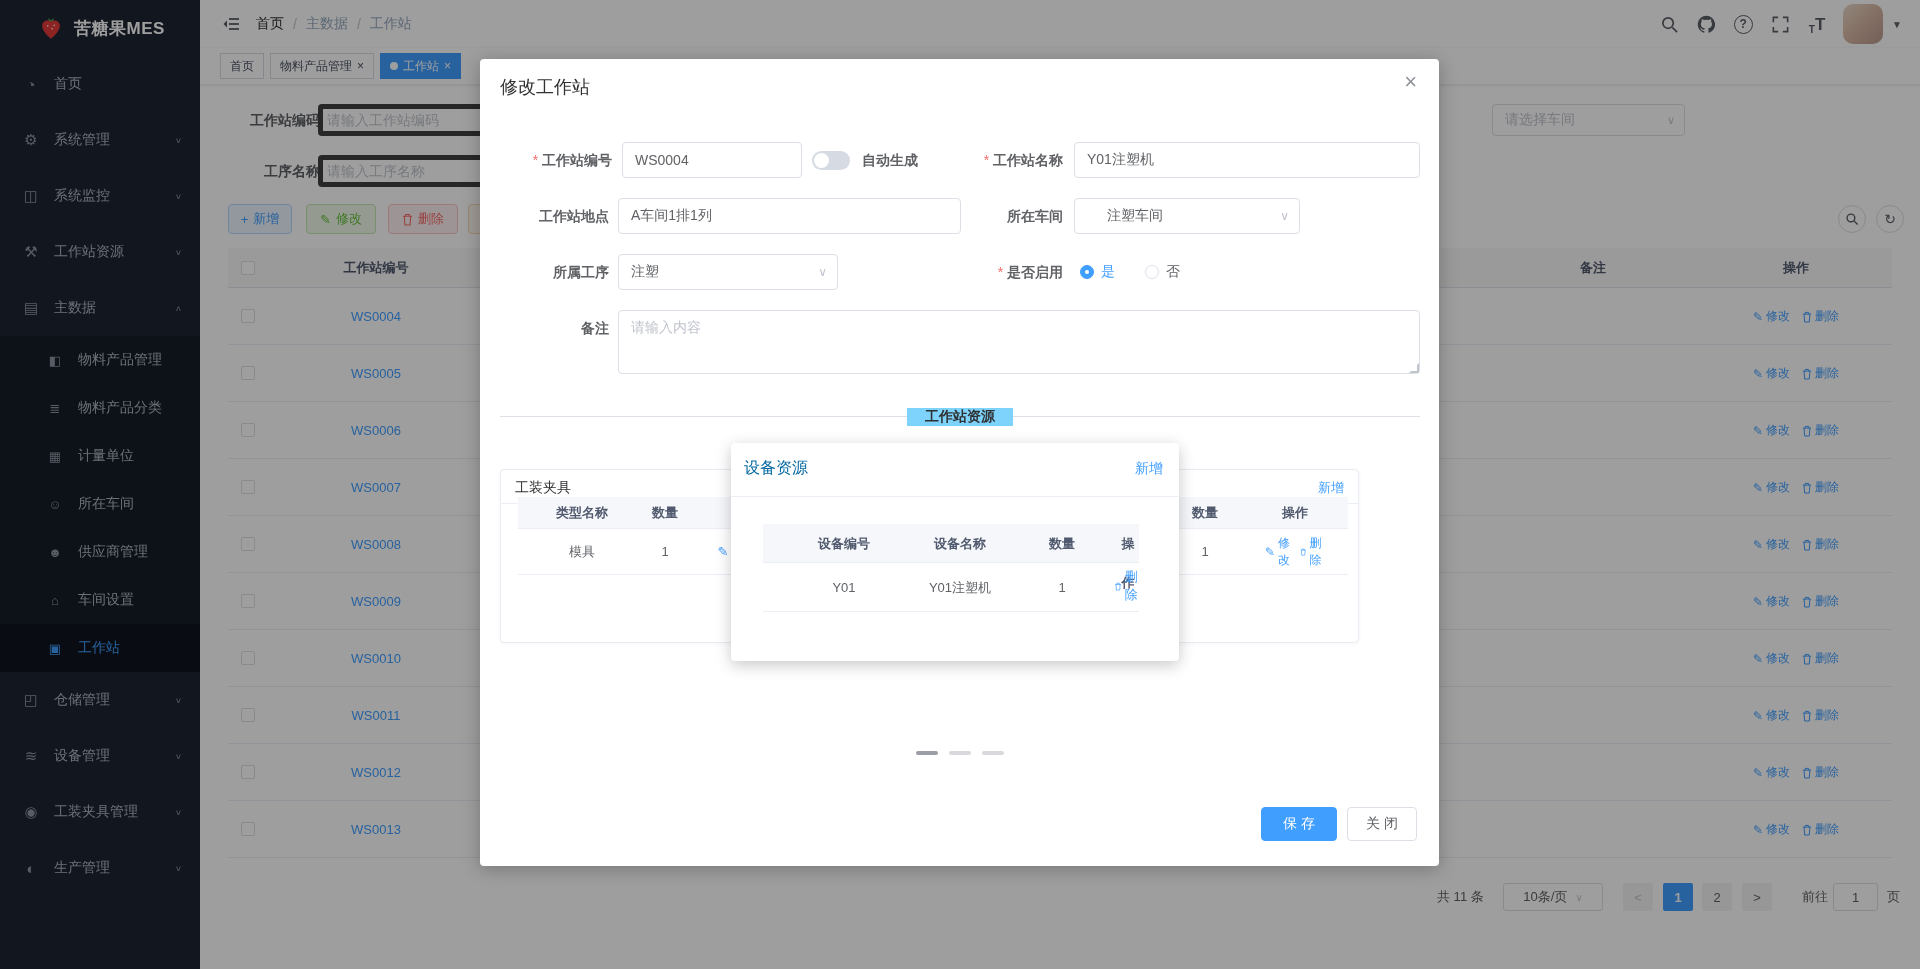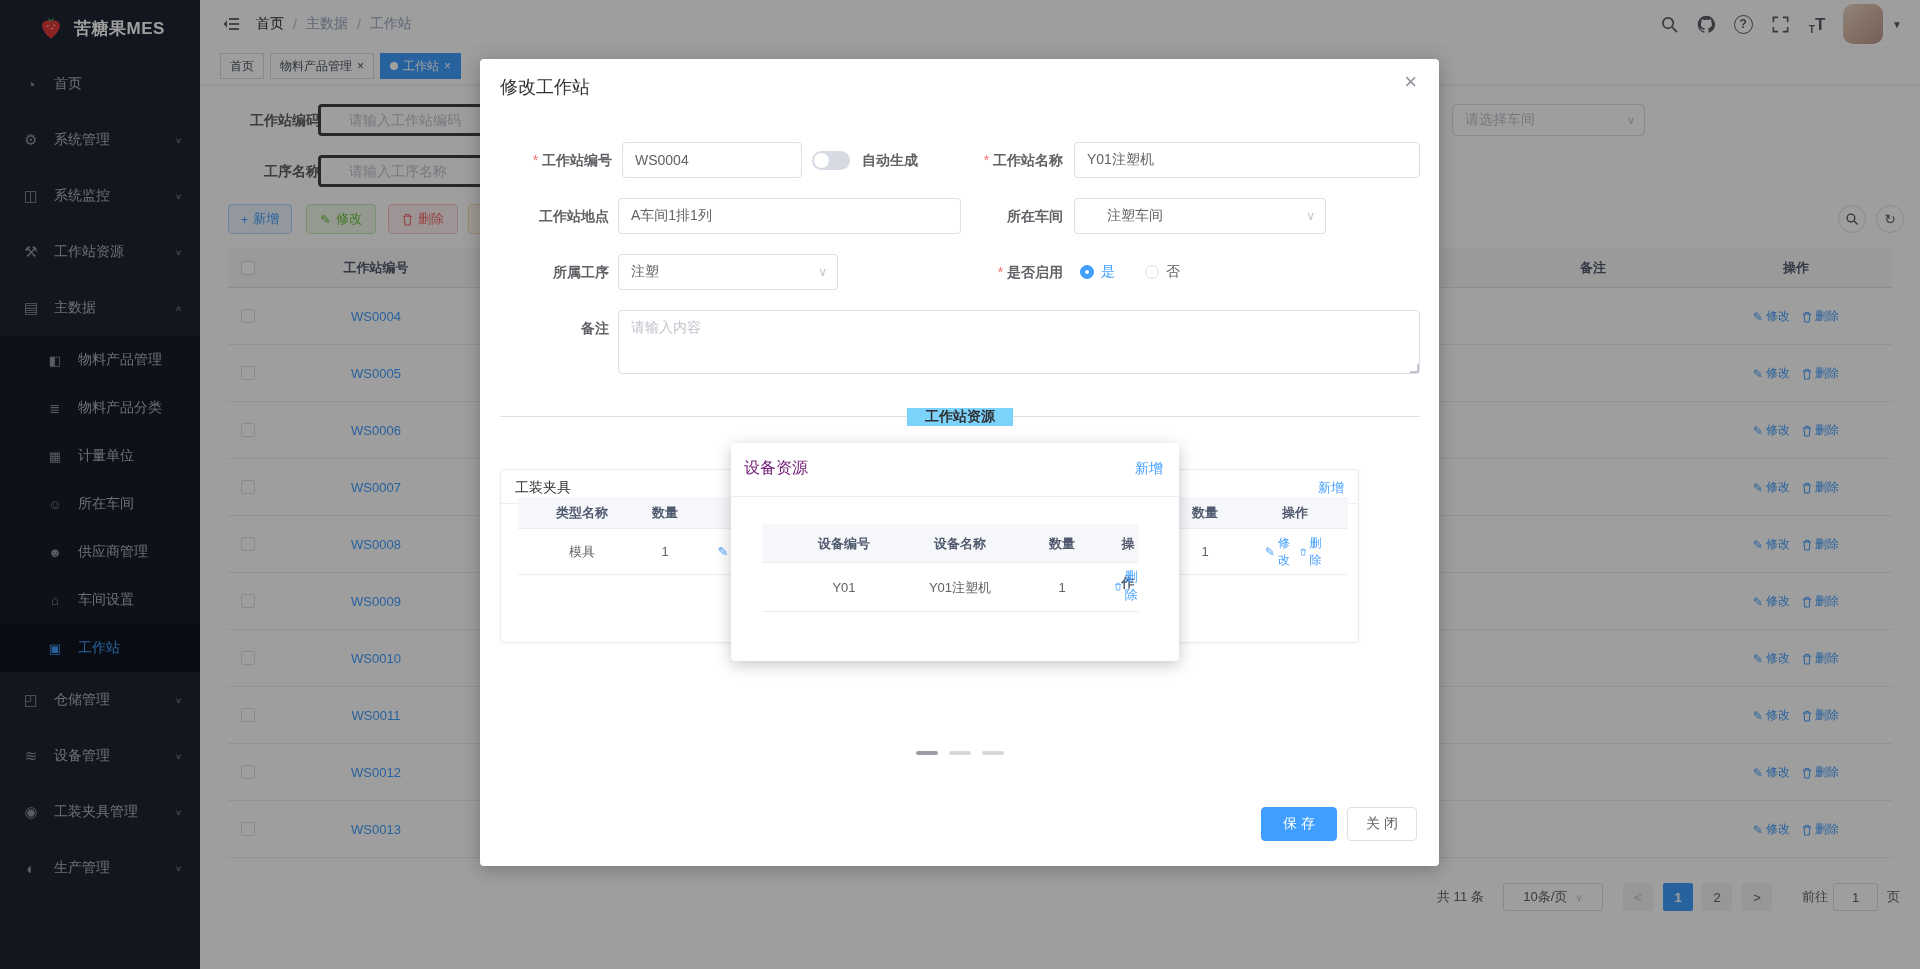--- a/index.html
+++ b/index.html
@@ -39,21 +39,21 @@
   .tabsbar { position:absolute; left:200px; top:48px; right:0; height:36px; background:#fff; box-shadow:0 1px 3px rgba(0,21,41,.12); display:flex; align-items:center; padding-left:20px; gap:6px; z-index:5; }
   .tab { height:26px; display:flex; align-items:center; gap:5px; padding:0 9px; border:1px solid #d8dce5; background:#fff; color:#495060; font-size:12px; cursor:pointer; }
   .tab .dot { display:none; width:8px; height:8px; border-radius:50%; background:#fff; }
   .tab.active { background:#409eff; border-color:#409eff; color:#fff; }
   .tab.active .dot { display:inline-block; }
   .tab .x { font-size:12px; line-height:1; }
 
   
   .content { position:absolute; left:200px; top:84px; right:0; bottom:0; background:#fff; }
   .flabel { position:absolute; width:92px; text-align:right; line-height:32px; font-size:14px; font-weight:bold; color:#606266; }
-  .ftext { position:absolute; height:32px; border:3px solid #404040; border-radius:4px; background:#fff; font-size:14px; color:#606266; padding:0 28px; font-family:inherit; }
+  .ftext { position:absolute; height:32px; border:5px solid #404040; border-radius:4px; background:#fff; font-size:14px; color:#606266; padding:0 4px; font-family:inherit; }
   .ftext::placeholder { color:#c0c4cc; }
   .fselect { position:absolute; height:32px; border:1px solid #dcdfe6; border-radius:4px; background:#fff; font-size:14px; color:#c0c4cc; padding:0 24px 0 12px; display:flex; align-items:center; cursor:pointer; }
   .fselect .chev { position:absolute; right:9px; color:#c0c4cc; font-size:11px; }
 
   .btn { position:absolute; height:30px; border-radius:4px; font-size:13px; display:flex; align-items:center; justify-content:center; gap:5px; cursor:pointer; border:1px solid; }
   .btn-add { background:#ecf5ff; border-color:#b3d8ff; color:#409eff; }
   .btn-edit { background:#f0f9eb; border-color:#c2e7b0; color:#67c23a; }
   .btn-del { background:#fef0f0; border-color:#fbc4c4; color:#f56c6c; }
   .btn-warn { background:#fdf6ec; border-color:#f5dab1; color:#e6a23c; }
   .circle-btn { position:absolute; width:28px; height:28px; border:1px solid #dcdfe6; border-radius:50%; background:#fff; display:flex; align-items:center; justify-content:center; color:#5a5e66; cursor:pointer; font-size:14px; }
@@ -109,21 +109,21 @@
   .addlink { position:absolute; right:14px; top:9px; font-size:13px; color:#409eff; cursor:pointer; }
   .mtable { position:absolute; }
   .mthead { position:relative; height:32px; background:#f5f7fa; border-bottom:1px solid #ebeef5; }
   .mthead .hc { position:absolute; line-height:32px; font-size:13px; font-weight:bold; color:#515a6e; transform:translateX(-50%); }
   .mtrow { position:relative; height:46px; border-bottom:1px solid #ebeef5; }
   .mtrow .cc { position:absolute; line-height:46px; font-size:13px; color:#606266; transform:translateX(-50%); }
   .mtrow .ops { position:absolute; top:0; height:46px; display:flex; align-items:center; gap:10px; transform:translateX(-50%); }
 
   .popup { position:absolute; left:251px; top:384px; width:448px; height:218px; background:#fff; border-radius:4px; box-shadow:0 4px 16px rgba(0,0,0,.22); z-index:5; }
   .popup .phead { position:relative; height:54px; border-bottom:1px solid #ebeef5; }
-  .popup .ptitle { position:absolute; left:13px; top:15px; font-size:16px; color:#701a75; }
+  .popup .ptitle { position:absolute; left:13px; top:15px; font-size:16px; color:#0369a1; }
   .popup .padd { position:absolute; right:16px; top:17px; font-size:14px; color:#409eff; cursor:pointer; }
   .popup .mtable { left:32px; top:81px; width:376px; }
   .popup .mthead { height:39px; } .popup .mthead .hc { line-height:39px; }
   .popup .mtrow { height:49px; } .popup .mtrow .cc { line-height:49px; }
 
   .dots { position:absolute; left:0; right:0; top:692px; display:flex; justify-content:center; gap:11px; }
   .dots span { width:22px; height:4px; border-radius:2px; background:#d7d9dd; cursor:pointer; }
   .dots span.on { background:#9b9ea5; }
 
   .dlg-save { position:absolute; left:781px; top:748px; width:76px; height:34px; background:#409eff; border:1px solid #409eff; border-radius:4px; color:#fff; font-size:14px; display:flex; align-items:center; justify-content:center; cursor:pointer; }
@@ -307,21 +307,21 @@
     <span class="tab active">
       <span class="dot"></span>
       <span>工作站</span>
       <span class="x">×</span>
     </span>
   </div>
 
 <main class="content">
   <label class="flabel" style="left:28px; top:20px;">工作站编码</label>
   <input class="ftext" style="left: 118px; top: 20px; width: 267px;" placeholder="请输入工作站编码">
-  <div class="fselect" style="left:1252px; top:20px; width:193px;">
+  <div class="fselect" style="left:1292px; top:20px; width:193px;">
     <span>请选择车间</span>
     <span class="chev">∨</span>
   </div>
   <label class="flabel" style="left:28px; top:71px;">工序名称</label>
   <input class="ftext" style="left: 118px; top: 71px; width: 267px;" placeholder="请输入工序名称">
 
   <div class="btn btn-add" style="left:28px; top:120px; width:64px;">
     <span>+</span>
       <span>新增</span>
   </div>
@@ -555,21 +555,21 @@
   <span class="switch" style="left:332px; top:92px;">
       <span class="knob"></span>
     </span>
   <span class="plainlab" style="left:382px; top:83px;font-weight:bold;">自动生成</span>
   <label class="dlabel req" style="left:443px; top:83px; width:140px;">工作站名称</label>
   <input class="dinput" style="left: 594px; top: 83px; width: 346px;" value="Y01注塑机">
 
   <label class="dlabel" style="left:20px; top:139px; width:109px;">工作站地点</label>
   <input class="dinput" style="left: 138px; top: 139px; width: 343px;" value="A车间1排1列">
   <label class="dlabel" style="left:443px; top:139px; width:140px;">所在车间</label>
-  <div class="dselect" style="left:594px; top:139px; width:252px;padding-left:32px;">
+  <div class="dselect" style="left:594px; top:139px; width:226px;padding-left:32px;">
     <span>注塑车间</span>
     <span class="chev">∨</span>
   </div>
 
   <label class="dlabel" style="left:20px; top:195px; width:109px;">所属工序</label>
   <div class="dselect" style="left:138px; top:195px; width:220px;">
     <span>注塑</span>
     <span class="chev">∨</span>
   </div>
   <label class="dlabel req" style="left:443px; top:195px; width:140px;">是否启用</label>

